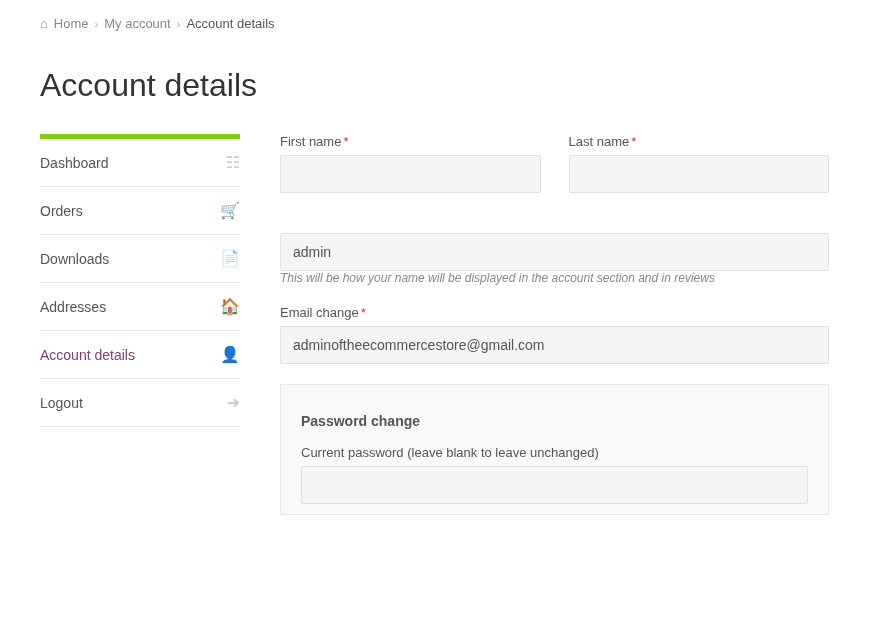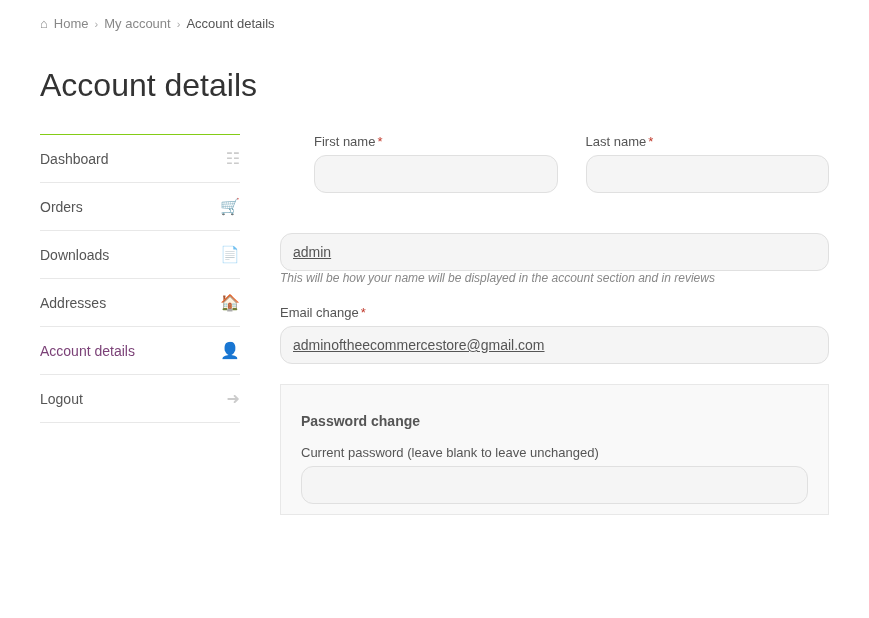--- a/index.html
+++ b/index.html
@@ -51,42 +51,41 @@
       display: flex;
       align-items: center;
       justify-content: space-between;
       padding: 14px 0;
       border-bottom: 1px solid #e8e8e8;
       cursor: pointer;
       color: #555;
       font-size: 14px;
     }
     .sidebar-item:first-child {
-      border-top: 1px solid #84cc16;
+      border-top: 5px solid #84cc16;
     }
     .sidebar-item.active { color: #7b4177; font-weight: 500; }
     .sidebar-item .item-icon {
       font-size: 16px;
       color: #ccc;
     }
     .sidebar-item.active .item-icon {
       color: #9b5c8f;
     }
 
     
     .main-content {
       flex: 1;
       padding-left: 40px;
     }
 
     .form-row {
       display: flex;
       gap: 28px;
       margin-bottom: 20px;
-      margin-left: 34px;
     }
 
     .form-group {
       display: flex;
       flex-direction: column;
       flex: 1;
       margin-bottom: 20px;
     }
 
     .form-group.half { flex: 1; }
@@ -102,23 +101,22 @@
       margin-left: 2px;
     }
 
     .form-input {
       border: 1px solid #e0e0e0;
       background: #f5f5f5;
       padding: 10px 12px;
       font-size: 14px;
       color: #555;
       outline: none;
-      border-radius: 12px;
+      border-radius: 2px;
       width: 100%;
-      text-decoration: underline;
     }
 
     .field-hint {
       font-size: 12px;
       color: #888;
       font-style: italic;
       margin-top: 0;
     }
 
     .password-section {

